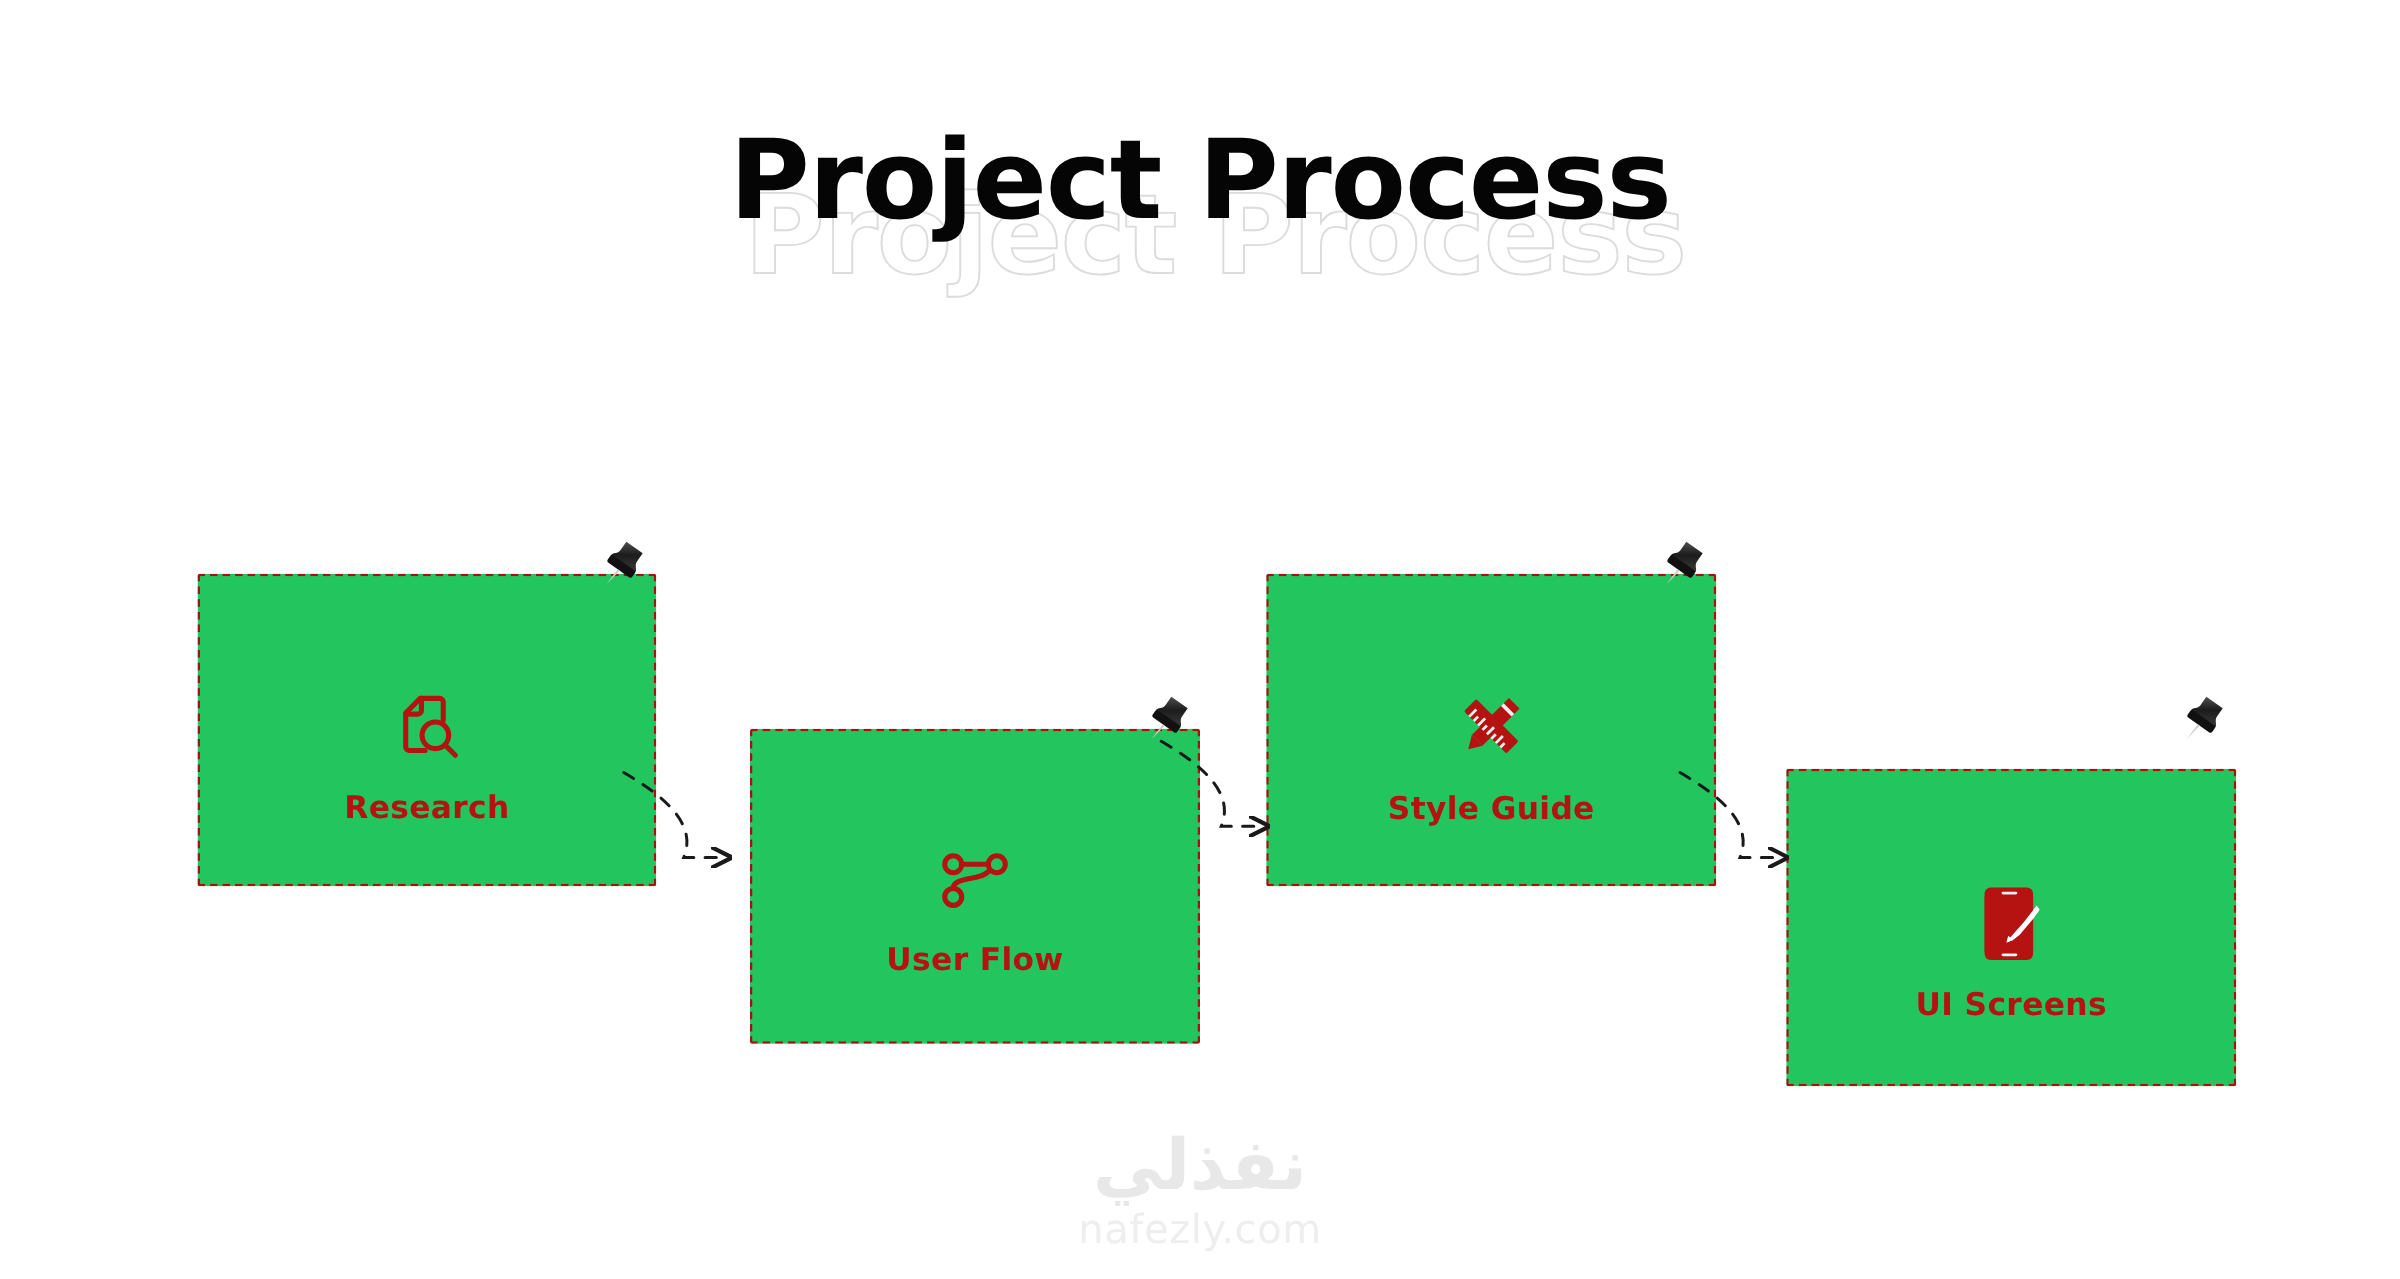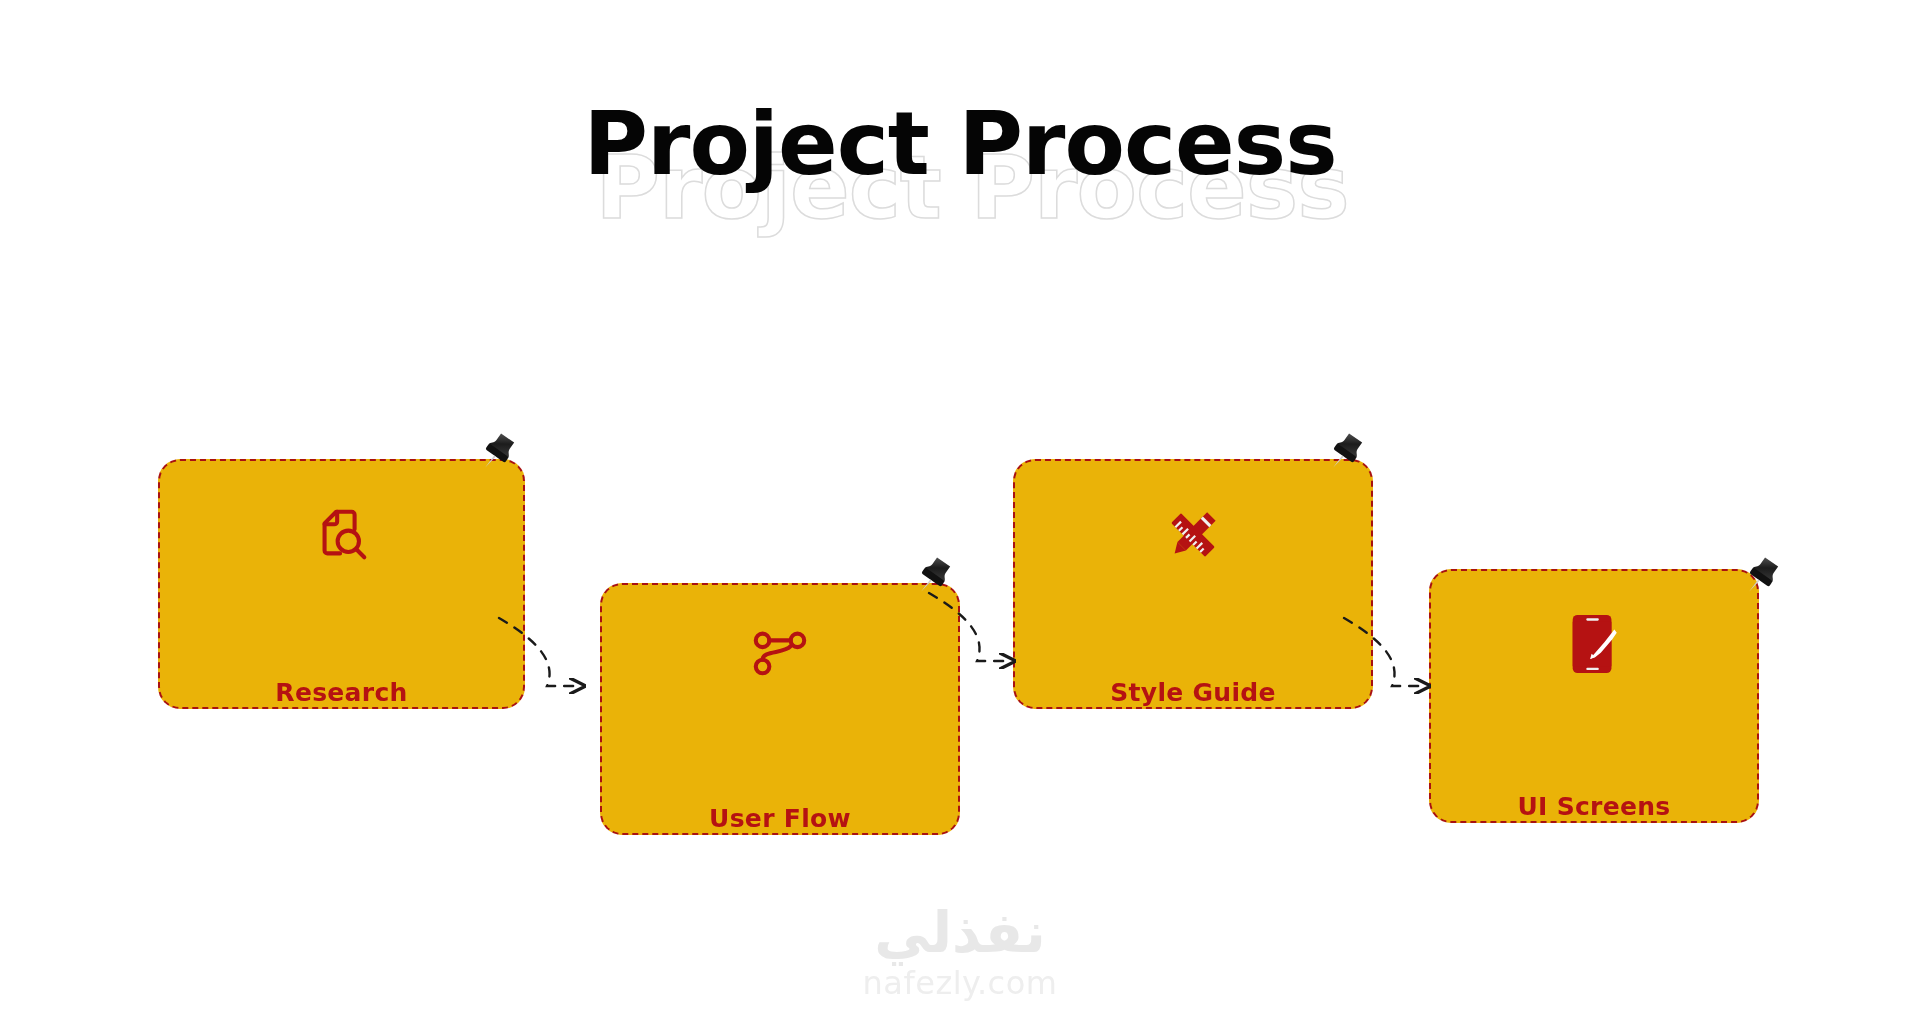--- a/index.html
+++ b/index.html
@@ -46,47 +46,47 @@
     margin-left: 12px;
   }
   .title-solid {
     top: 16px;
     color: #050505;
   }
 
   
   .card {
     position: absolute;
-    background: #eab308;
+    background: #22c55e;
     border: 2.5px dashed #a91111;
-    border-radius: 22px;
+    border-radius: 2px;
     box-sizing: border-box;
     display: flex;
     flex-direction: column;
     align-items: center;
-    justify-content: space-between;
+    justify-content: center;
   }
   .card-icon {
     display: block;
   }
   .card-label {
     font-family: "DejaVu Sans", sans-serif;
     font-weight: 700;
     font-size: 25px;
     color: #b51212;
     letter-spacing: 0.3px;
     white-space: nowrap;
     margin-top: 14px;
   }
 
   
   #card-research   { left: 158px;  top: 459px;  width: 367px; height: 250px; padding-top: 42px; }
   #card-userflow   { left: 600px;  top: 583px;  width: 360px; height: 252px; padding-top: 36px; }
   #card-styleguide { left: 1013px; top: 459px;  width: 360px; height: 250px; padding-top: 42px; }
-  #card-uiscreens  { left: 1429px; top: 569px;  width: 330px; height: 254px; padding-top: 42px; }
+  #card-uiscreens  { left: 1429px; top: 615px;  width: 360px; height: 254px; padding-top: 42px; }
 
   
   .pin {
     position: absolute;
     width: 56px;
     height: 56px;
     pointer-events: none;
   }
   #pin-research   { left: 467px;  top: 428px; }
   #pin-userflow   { left: 903px;  top: 552px; }

